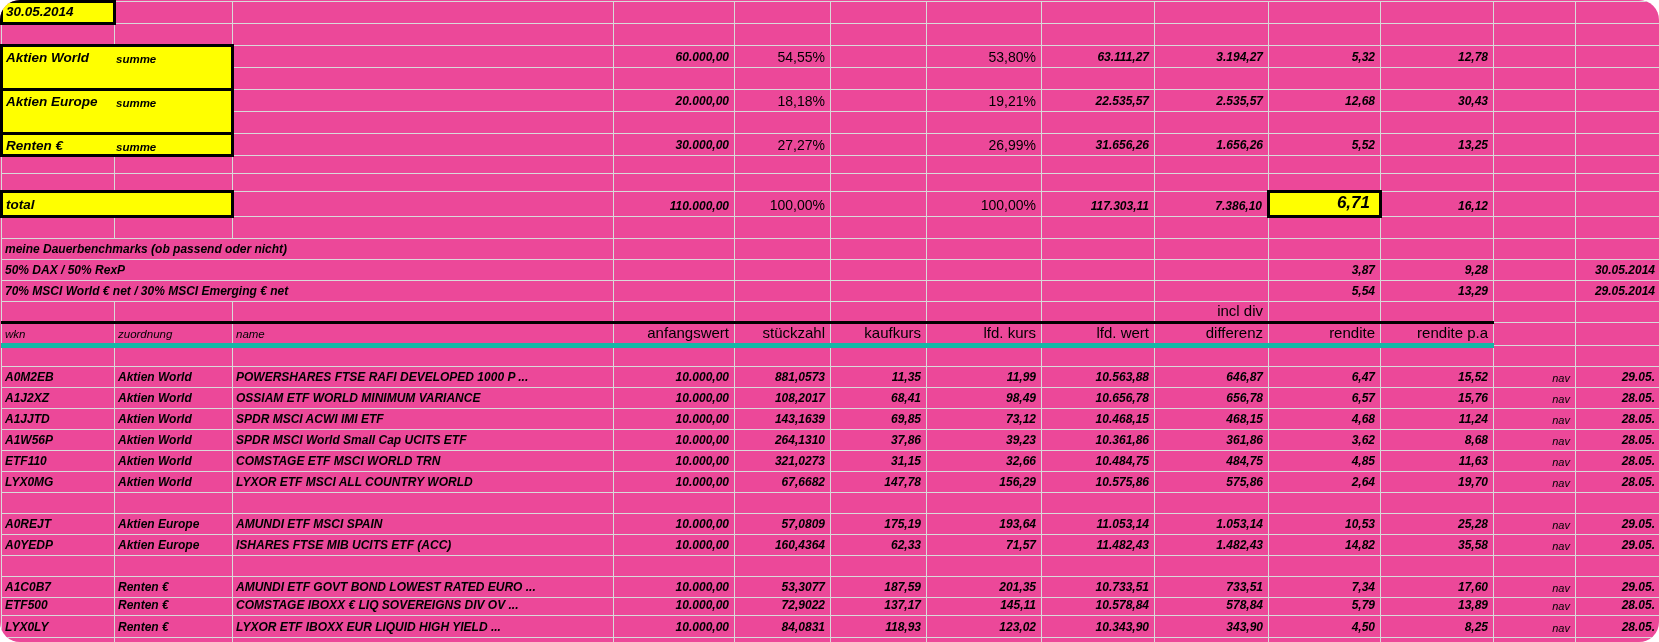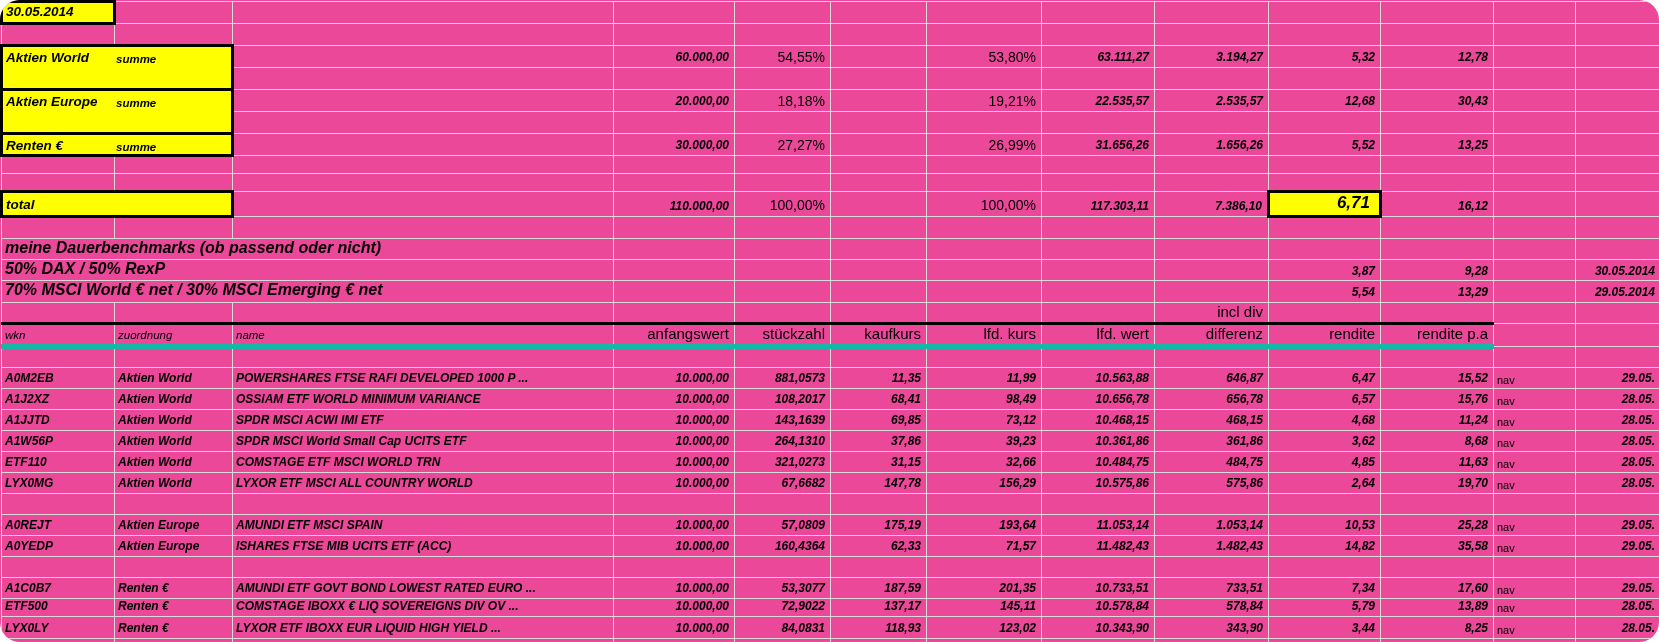--- a/index.html
+++ b/index.html
@@ -12,24 +12,24 @@
   .yb{background:#ffff00;border:3px solid #000;}
   .blk{vertical-align:top;padding:1px 0 0 0;}
   .blkin{display:flex;align-items:flex-end;height:18px;}
   .blkin .l1{flex:0 0 110px;padding-left:3px;}
   .lblL{font-weight:bold;font-style:italic;font-size:13.5px;}
   .lblS{font-weight:bold;font-style:italic;font-size:11.5px;}
   
   .num{text-align:right;font-weight:bold;font-style:italic;font-size:12px;}
   .pct{text-align:right;font-size:14px;}
   .bil{font-weight:bold;font-style:italic;font-size:12px;}
-  .bench{font-weight:bold;font-style:italic;font-size:16px;}
+  .bench{font-weight:bold;font-style:italic;font-size:12px;}
   .itr{text-align:right;font-size:15px;}
   .itl{font-style:italic;font-size:11.5px;}
-  .navr{text-align:left;font-size:11px;}
+  .navr{text-align:right;font-size:11px;font-style:italic;}
   .big{font-size:17px;text-align:right;font-weight:bold;font-style:italic;padding-right:9px;}
   
   .th{border-top:3px solid #000;border-bottom:5px solid #14b8a6;}
 </style>
 </head>
 <body>
 
 <div id="sheet">
 <table>
 <colgroup>
@@ -506,21 +506,21 @@
 <tr style="height:22px">
   <td class="bil">LYX0LY</td>
   <td class="bil">Renten €</td>
   <td class="bil">LYXOR ETF IBOXX EUR LIQUID HIGH YIELD ...</td>
   <td class="num">10.000,00</td>
   <td class="num">84,0831</td>
   <td class="num">118,93</td>
   <td class="num">123,02</td>
   <td class="num">10.343,90</td>
   <td class="num">343,90</td>
-  <td class="num">3,44</td>
+  <td class="num">4,50</td>
   <td class="num">8,25</td>
   <td class="navr">nav</td>
   <td class="num">28.05.</td>
 </tr>
 
 <tr style="height:10px">
   <td></td>
           <td></td>
           <td></td>
           <td></td>

